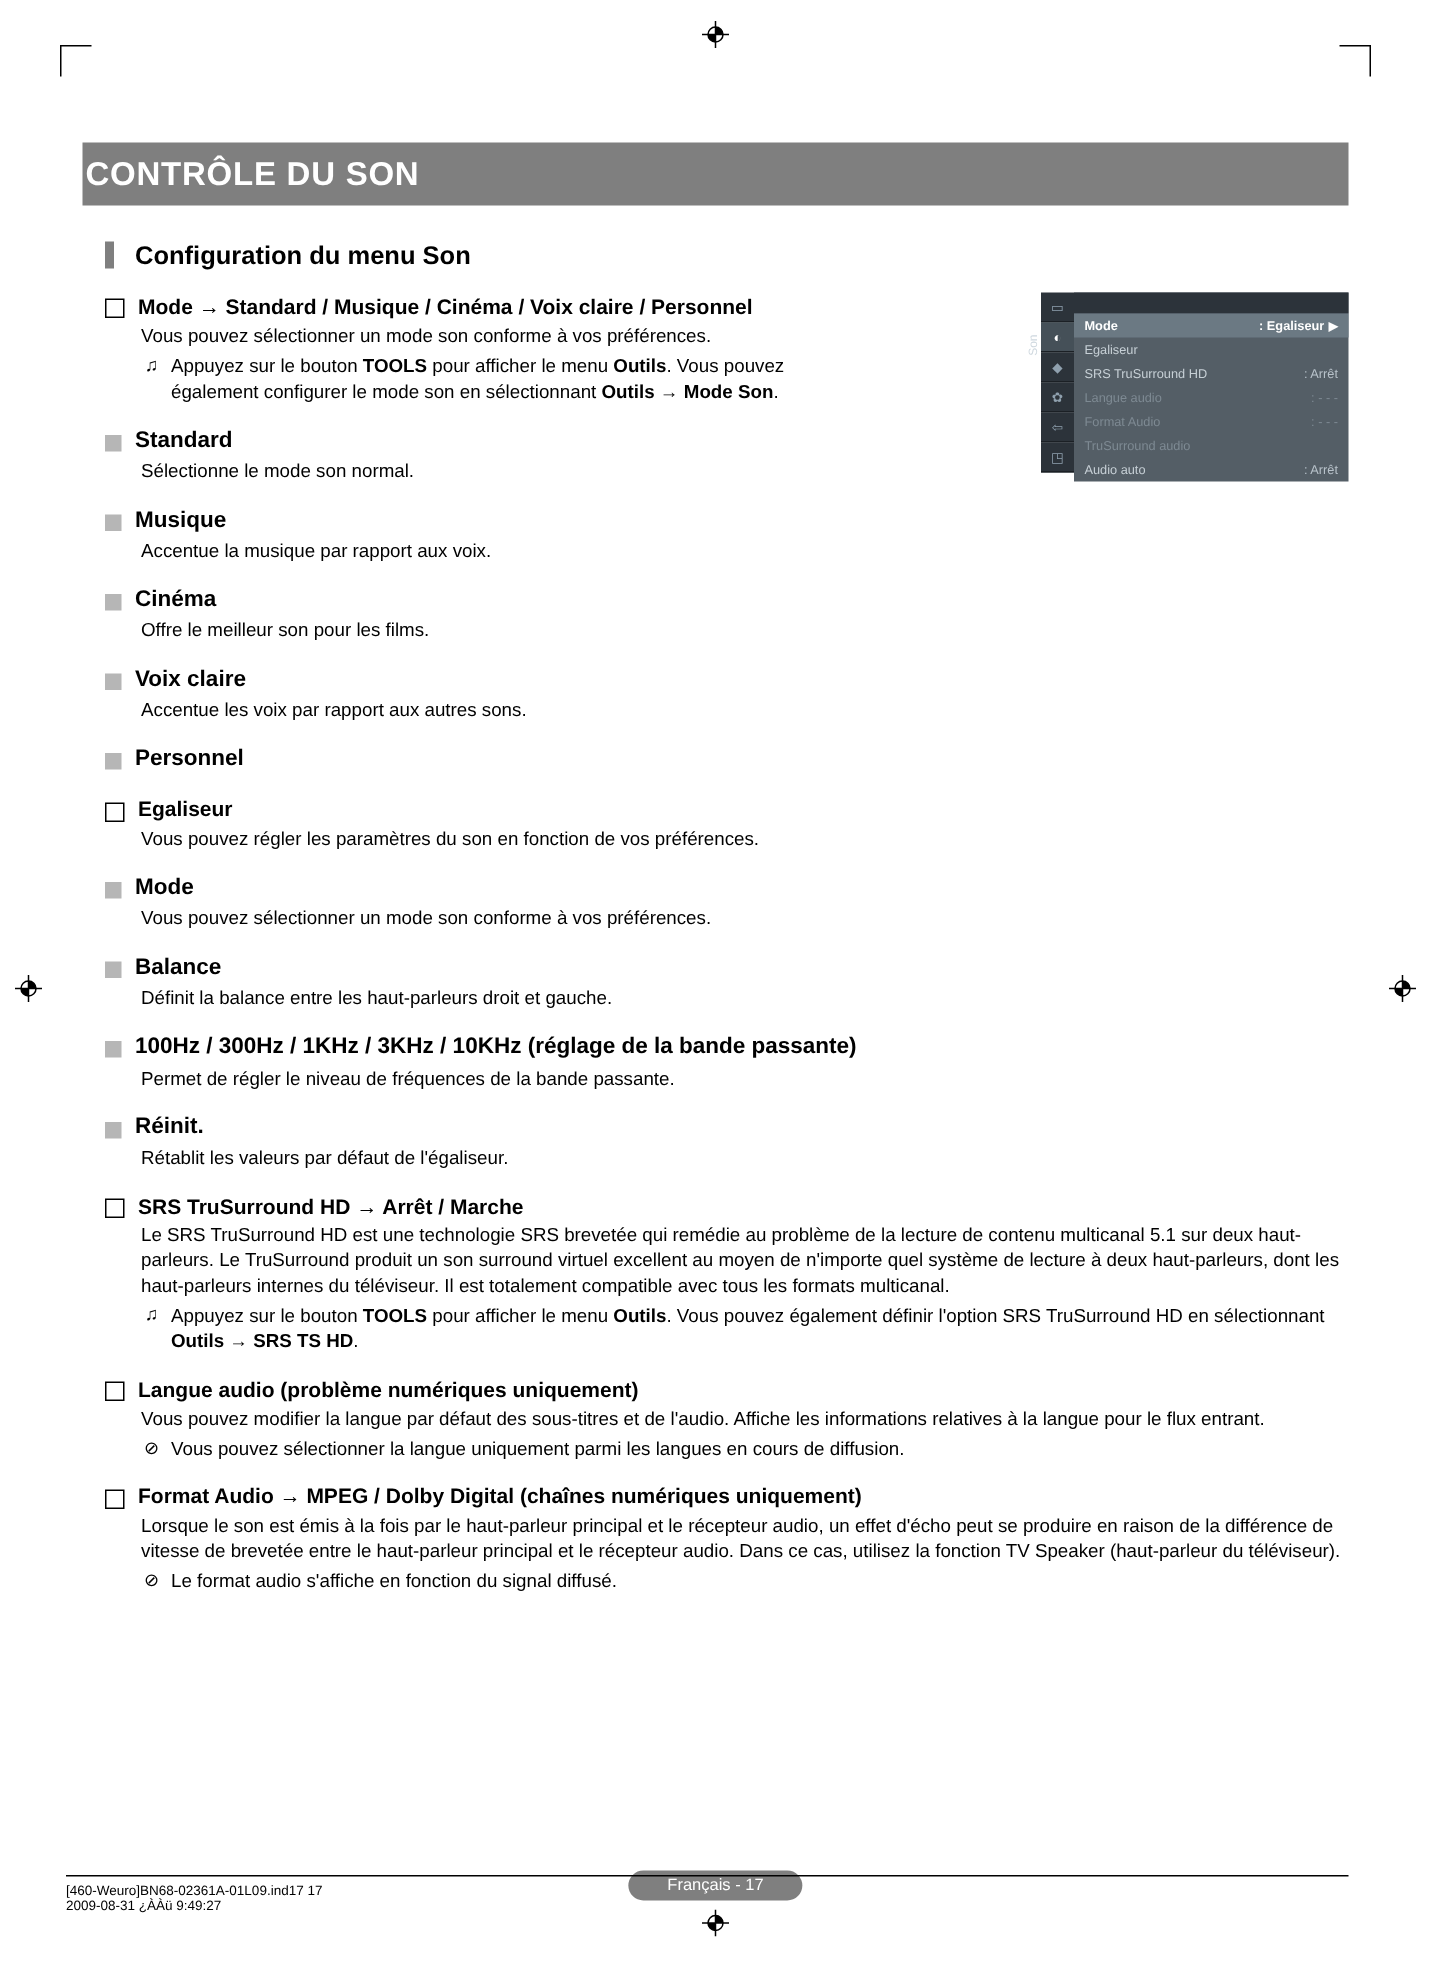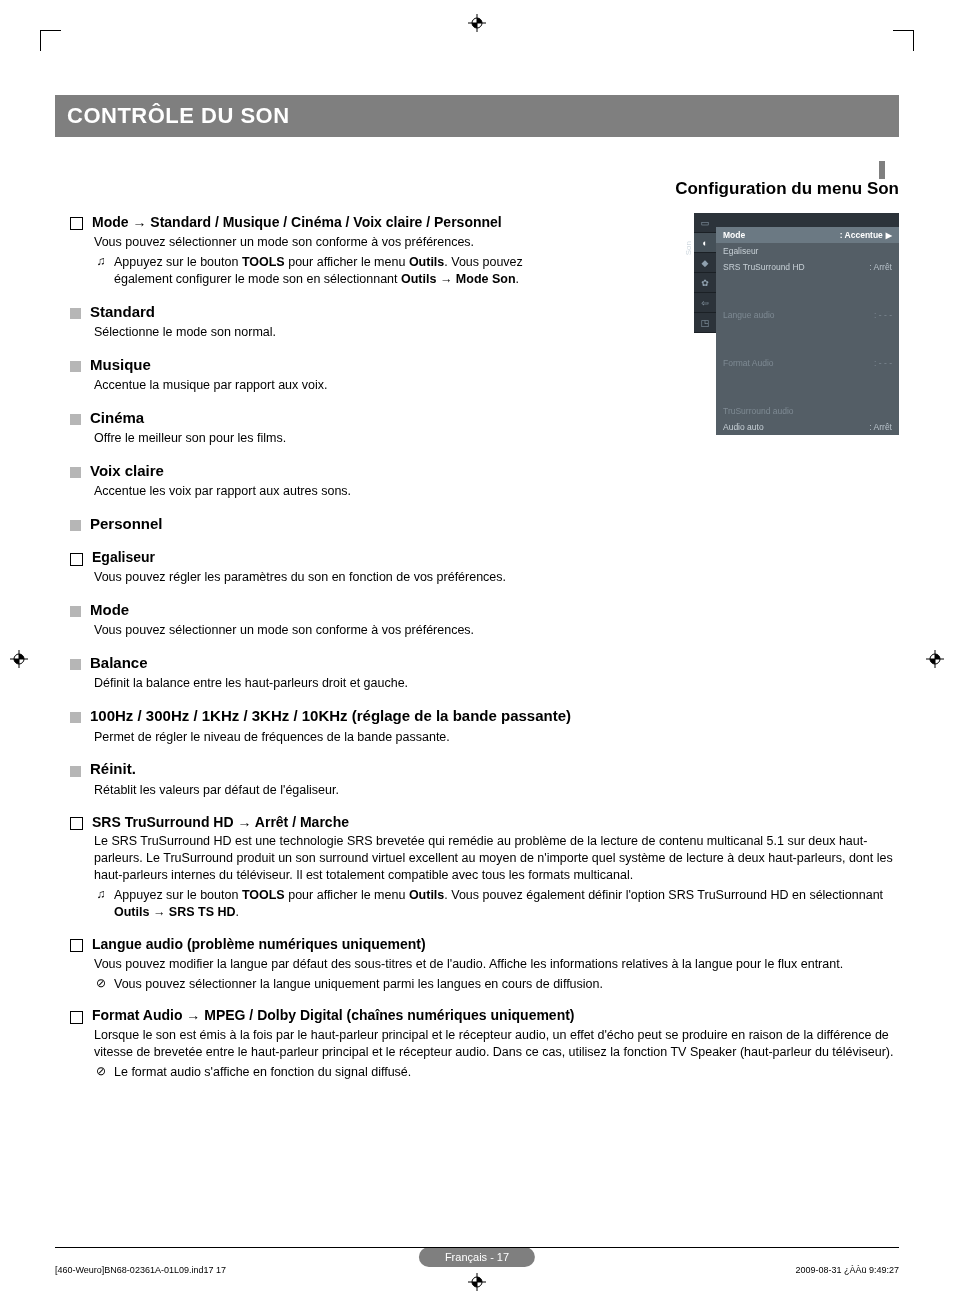--- a/index.html
+++ b/index.html
@@ -3,22 +3,22 @@
 <meta charset="utf-8">
 <style>
   html,body{margin:0;padding:0;background:#fff;}
   body{font-family:Arial,Helvetica,sans-serif;color:#000;width:954px;height:1315px;position:relative;}
   .page{padding:55px 55px 0 55px;box-sizing:border-box;width:100%;height:100%;position:relative;}
   .corner{position:absolute;width:20px;height:20px;}
   .corner.tl{top:30px;left:40px;border-top:1px solid #000;border-left:1px solid #000;}
   .corner.tr{top:30px;right:40px;border-top:1px solid #000;border-right:1px solid #000;}
   .reg{position:absolute;font-size:14px;color:#000;}
   .reg svg{display:block;}
-  .band{background:#7f7f7f;color:#fff;font-weight:bold;font-size:22px;padding:8px 12px;margin:40px 0 24px 0;letter-spacing:0.5px;}
-  .hsec{display:flex;align-items:flex-end;margin:10px 0 14px 15px;flex-direction:column;}
+  .band{background:#7f7f7f;color:#fff;font-weight:bold;font-size:22px;padding:8px 2px;margin:40px 0 24px 0;letter-spacing:0.5px;}
+  .hsec{display:flex;align-items:flex-start;margin:10px 0 14px 15px;}
   .hsec .bar{width:6px;height:18px;background:#7f7f7f;margin-right:14px;}
   .hsec .t{font-size:17px;font-weight:bold;}
   .content{position:relative;margin-left:15px;}
   .block{margin-bottom:14px;}
   .row-h{display:flex;align-items:center;margin-top:2px;}
   .chk,.sq{width:11px;height:11px;flex:none;margin-top:3px;margin-right:9px;}
   .chk{border:1.5px solid #000;background:#fff;}
   .sq{background:#b6b6b6;}
   .h1{font-weight:bold;font-size:14px;line-height:1.35;}
   .h2{font-weight:bold;font-size:15px;line-height:1.35;}
@@ -33,24 +33,24 @@
   .osd-tabs{width:22px;float:left;}
   .osd-tab{width:22px;height:19px;background:#2c333a;display:flex;align-items:center;justify-content:center;color:#8fa0ae;border-bottom:1px solid #1b2025;}
   .osd-tab.sel{background:#455058;color:#fff;}
   .osd-label{writing-mode:vertical-rl;transform:rotate(180deg);font-size:8px;color:#cfd8df;position:absolute;left:-10px;top:28px;}
   .osd-body{margin-left:22px;background:#545e66;}
   .osd-top{height:14px;background:#2c333a;}
   .osd-row{display:flex;justify-content:space-between;align-items:center;padding:3px 7px;font-size:8.5px;}
   .osd-row.sel{background:#6b7983;color:#fff;font-weight:bold;}
   .osd-row .v{color:#b8c2ca;}
   .osd-row.sel .v{color:#fff;}
-  .osd-row.dim{color:#7e8a93;margin-top:32px;}
+  .osd-row.dim{color:#7e8a93;}
   .osd-row.dim .v{color:#7e8a93;}
   .footer-pill{position:absolute;left:50%;transform:translateX(-50%);bottom:48px;background:#7f7f7f;color:#fff;font-size:11px;font-weight:normal;padding:4px 26px;border-radius:10px;}
-  .footline{position:absolute;left:55px;right:55px;bottom:40px;border-top:0.5px solid #000;display:flex;justify-content:space-between;font-size:9px;padding-top:17px;}
+  .footline{position:absolute;left:44px;right:55px;bottom:40px;border-top:0.5px solid #000;display:flex;justify-content:space-between;font-size:9px;padding-top:4px;flex-direction:column;}
   .tri::after{content:"▶";font-size:8px;margin-left:3px;}
 </style>
 </head>
 <body>
 
 <div class="page">
   <div class="corner tl"></div>
   <div class="corner tr"></div>
 
   <div class="reg" style="top:14px;left:50%;transform:translateX(-50%);">
@@ -108,21 +108,21 @@
         <div class="osd-tab sel">◐</div>
         <div class="osd-tab">◆</div>
         <div class="osd-tab">✿</div>
         <div class="osd-tab">⇦</div>
         <div class="osd-tab">◳</div>
       </div>
       <div class="osd-body">
         <div class="osd-top"></div>
         <div class="osd-row sel">
           <span>Mode</span>
-          <span class="v tri">: Accentue</span>
+          <span class="v tri">: Egaliseur</span>
         </div>
         <div class="osd-row">
           <span>Egaliseur</span>
           <span class="v"></span>
         </div>
         <div class="osd-row">
           <span>SRS TruSurround HD</span>
           <span class="v">: Arrêt</span>
         </div>
         <div class="osd-row dim">

